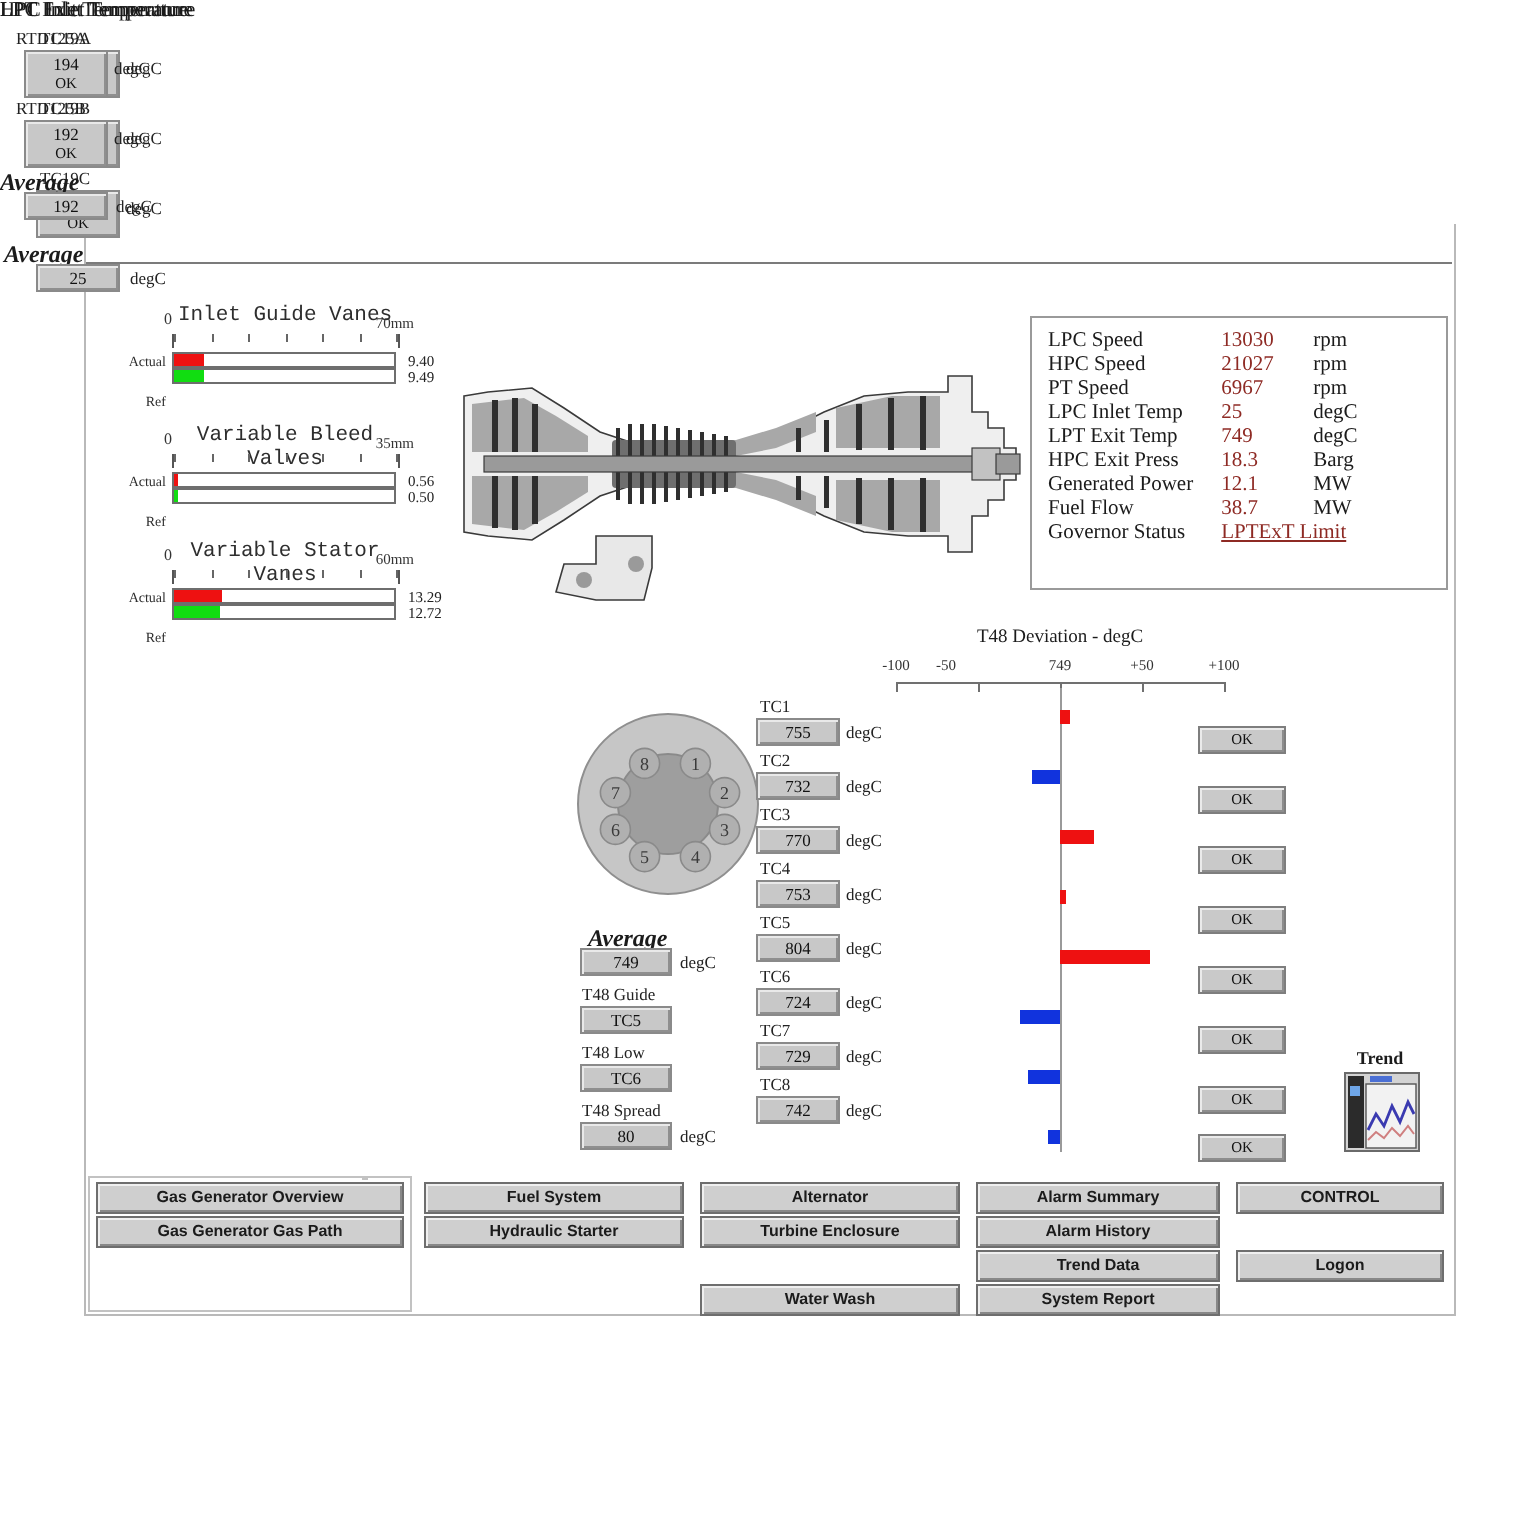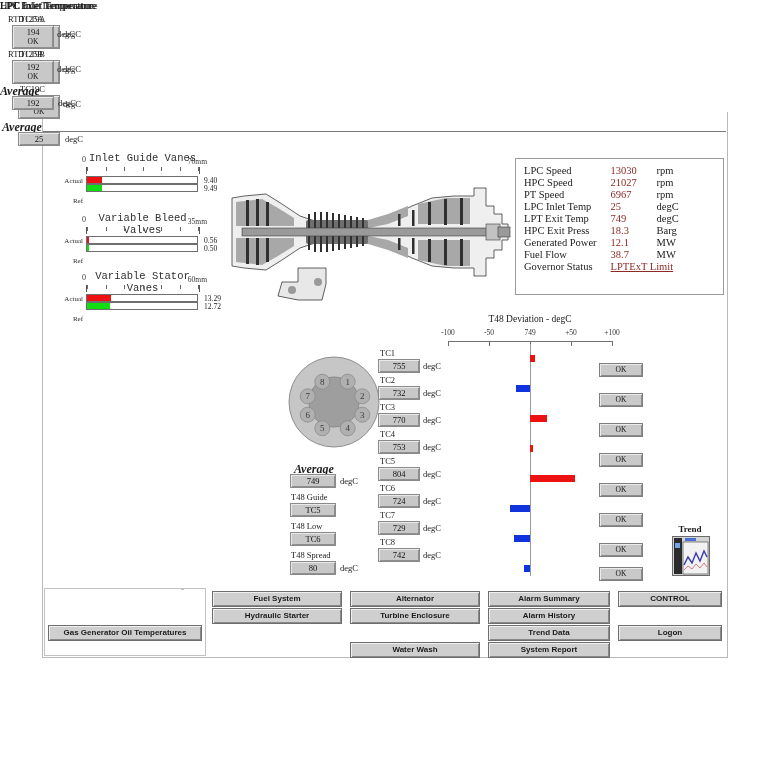--- a/index.html
+++ b/index.html
@@ -471,21 +471,21 @@
     <div class="tctag" style="left:2px;top:189px">TC8</div>
     <div class="tcbox" style="left:0;top:200px">
         <span class="nv">742</span>
       </div>
     <div class="unit" style="left:45px;top:202px">degC</div>
   </div>
 
   <div id="devchart">
     <div id="dev-title">T48 Deviation - degC</div>
     <span class="devtick" style="left:8px">-100</span>
-    <span class="devtick" style="left:49px">-50</span>
+    <span class="devtick" style="left:33px">-50</span>
     <span class="devtick" style="left:90px">749</span>
     <span class="devtick" style="left:131px">+50</span>
     <span class="devtick" style="left:172px">+100</span>
     <div id="dev-axis"></div>
     <div class="devmark" style="left:8px"></div>
     <div class="devmark" style="left:49px"></div>
     <div class="devmark" style="left:90px"></div>
     <div class="devmark" style="left:131px"></div>
     <div class="devmark" style="left:172px"></div>
     <div id="dev-center" style="left:90px"></div>
@@ -517,21 +517,22 @@
       <rect x="10" y="5" width="25" height="32" fill="#f2f2f2" stroke="#555" stroke-width="0.7"></rect>
       <rect x="12" y="1" width="11" height="3" fill="#4a6fd4"></rect>
       <polyline points="11,28 15,20 19,26 23,16 27,24 31,14 34,20" fill="none" stroke="#3a3ab0" stroke-width="1.4"></polyline>
       <polyline points="11,33 15,29 19,32 23,27 27,31 31,26 34,30" fill="none" stroke="#cf7f7f" stroke-width="1"></polyline>
       <rect x="2" y="6" width="5" height="5" fill="#6fa6e8"></rect>
     </svg>
   </div>
 
   <div id="nav">
     <div class="navgrp" style="left:0;top:0;width:160px;height:66px"></div>
-    <div class="navbtn" style="left:4px;top:37px;width:152px">Gas Generator Oil Temperatures</div>
+    <div class="navbtn" style="left:4px;top:3px;width:152px">Gas Generator Overview</div>
+    <div class="navbtn" style="left:4px;top:20px;width:152px">Gas Generator Gas Path</div>
 
     <div class="navgrp" style="left:137px;top:0;width:1px;height:0"></div>
     <div class="navbtn" style="left:168px;top:3px;width:128px">Fuel System</div>
     <div class="navbtn" style="left:168px;top:20px;width:128px">Hydraulic Starter</div>
 
     <div class="navbtn" style="left:306px;top:3px;width:128px">Alternator</div>
     <div class="navbtn" style="left:306px;top:20px;width:128px">Turbine Enclosure</div>
     <div class="navbtn" style="left:306px;top:54px;width:128px">Water Wash</div>
 
     <div class="navbtn" style="left:444px;top:3px;width:120px">Alarm Summary</div>

